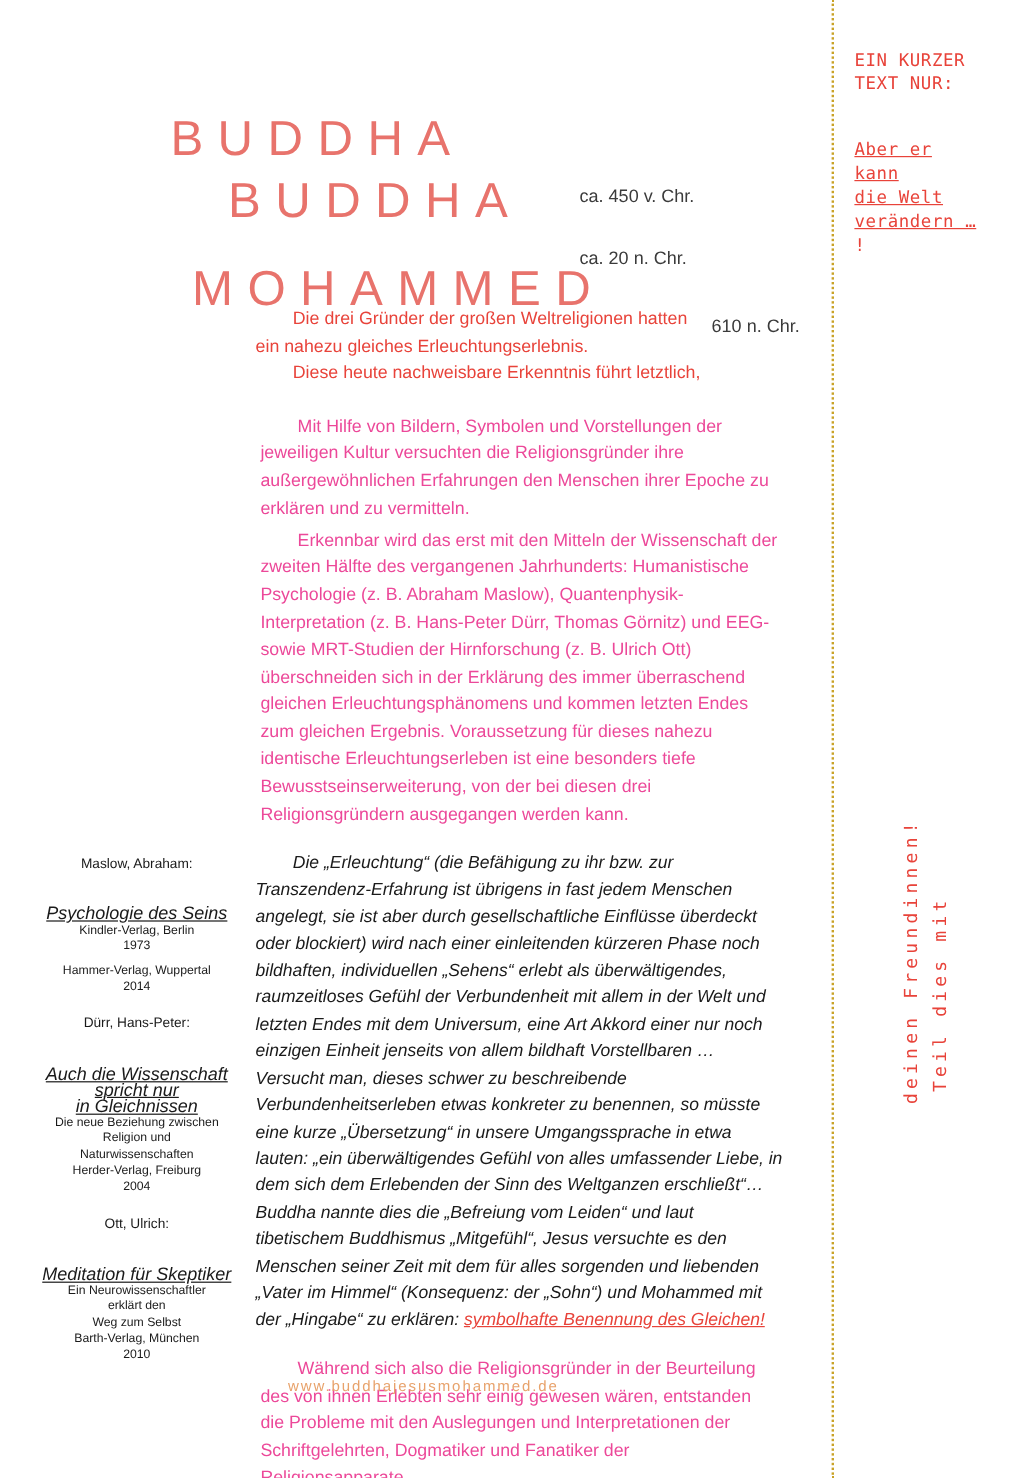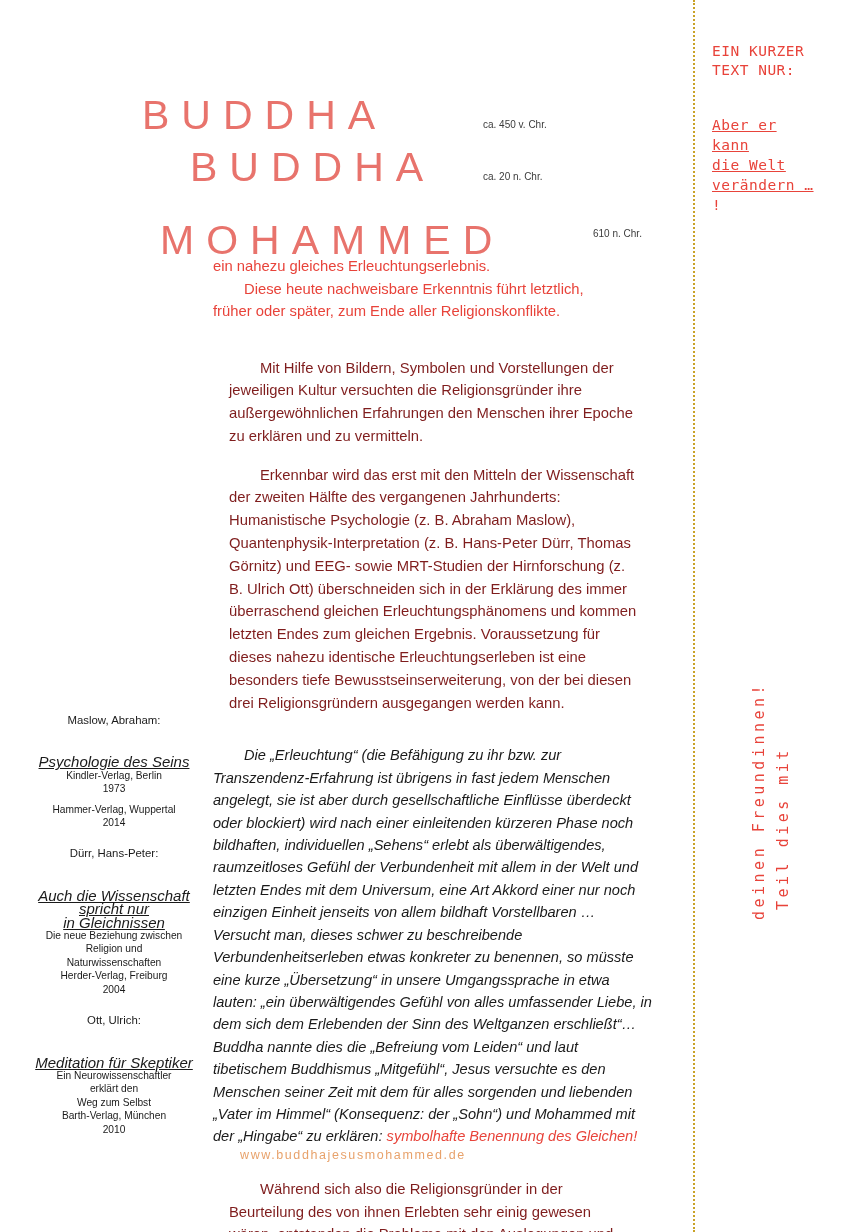--- a/index.html
+++ b/index.html
@@ -100,22 +100,23 @@
     position: absolute;
     font-family: "Liberation Sans", sans-serif;
     font-weight: 400;
     font-size: 41px;
     letter-spacing: 12px;
     color: #e8736c;
   }
   .title-date {
     position: absolute;
     font-family: "Liberation Sans", sans-serif;
-    font-size: 10px;
+    font-size: 15px;
     color: #3b3b3b;
+    margin-top: 36px;
   }
   .t1 { left: 142px; top: 0; }
   .d1 { left: 483px; top: 27px; }
   .t2 { left: 190px; top: 0; }
   .d2 { left: 483px; top: 27px; }
   .t3 { left: 160px; top: 0; margin-top: 21px; }
   .d3 { left: 593px; top: 32px; }
 
   
   .main {
@@ -128,35 +129,36 @@
     color: #e8433a;
     font-size: 14.8px;
     line-height: 22.5px;
     margin: 0 0 4px 0;
   }
   .lead .ind { padding-left: 31px; }
   .lead p { margin: 0; }
   .body-p {
     font-size: 14.8px;
     line-height: 22.8px;
-    margin: 16px;
+    margin: 4px;
     text-indent: 31px;
-    color: #7f1d1d;
+    color: #ec4899;
   }
   .gap { height: 14px; }
   .italic-block {
     font-style: italic;
     font-size: 14.6px;
     line-height: 22.4px;
     margin: 0;
     text-indent: 31px;
     color: #1a1a1a;
   }
   .hl {
     color: #e8433a;
+    text-decoration: underline;
     font-style: italic;
   }
   .url {
     position: absolute;
     left: 240px;
     top: 1148px;
     font-size: 12.5px;
     letter-spacing: 1.6px;
     color: #e8a26b;
   }
@@ -198,23 +200,23 @@
     <div class="title-date d2">ca. 20 n. Chr.</div>
   </div>
   <div class="title-row">
     <div class="title-word t3">MOHAMMED</div>
     <div class="title-date d3">610 n. Chr.</div>
   </div>
 </div>
 
 <div class="main">
   <div class="lead">
+    <p class="ind">Die drei Gründer der großen Weltreligionen hatten</p>
     <p>ein nahezu gleiches Erleuchtungserlebnis.</p>
     <p class="ind">Diese heute nachweisbare Erkenntnis führt letztlich,</p>
-    <p>früher oder später, zum Ende aller Religionskonflikte.</p>
   </div>
 
   <div class="gap"></div>
 
   <p class="body-p">Mit Hilfe von Bildern, Symbolen und Vorstellungen der jeweiligen Kultur versuchten die Religionsgründer ihre außergewöhnlichen Erfahrungen den Menschen ihrer Epoche zu erklären und zu vermitteln.</p>
   <p class="body-p">Erkennbar wird das erst mit den Mitteln der Wissenschaft der zweiten Hälfte des vergangenen Jahrhunderts: Humanistische Psychologie (z. B. Abraham Maslow), Quantenphysik-Interpretation (z. B. Hans-Peter Dürr, Thomas Görnitz) und EEG- sowie MRT-Studien der Hirnforschung (z. B. Ulrich Ott) überschneiden sich in der Erklärung des immer überraschend gleichen Erleuchtungsphänomens und kommen letzten Endes zum gleichen Ergebnis. Voraussetzung für dieses nahezu identische Erleuchtungserleben ist eine besonders tiefe Bewusstseinserweiterung, von der bei diesen drei Religionsgründern ausgegangen werden kann.</p>
 
   <div class="gap"></div>
 
   <p class="italic-block"><span>Die „Erleuchtung“ (die Befähigung zu ihr bzw. zur Transzendenz-Erfahrung ist übrigens in fast jedem Menschen angelegt, sie ist aber durch gesellschaftliche Einflüsse überdeckt oder blockiert) wird nach einer einleitenden kürzeren Phase noch bildhaften, individuellen „Sehens“ erlebt als überwältigendes, raumzeitloses Gefühl der Verbundenheit mit allem in der Welt und letzten Endes mit dem Universum, eine Art Akkord einer nur noch einzigen Einheit jenseits von allem bildhaft Vorstellbaren … Versucht man, dieses schwer zu beschreibende Verbundenheitserleben etwas konkreter zu benennen, so müsste eine kurze „Übersetzung“ in unsere Umgangssprache in etwa lauten: „ein überwältigendes Gefühl von alles umfassender Liebe, in dem sich dem Erlebenden der Sinn des Weltganzen erschließt“… Buddha nannte dies die „Befreiung vom Leiden“ und laut tibetischem Buddhismus „Mitgefühl“, Jesus versuchte es den Menschen seiner Zeit mit dem für alles sorgenden und liebenden „Vater im Himmel“ (Konsequenz: der „Sohn“) und Mohammed mit der „Hingabe“ zu erklären: </span><span class="hl">symbolhafte Benennung des Gleichen!</span></p>

